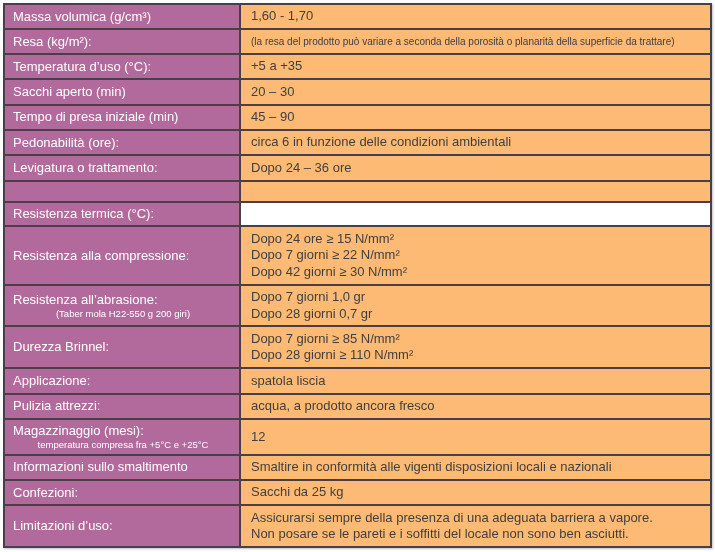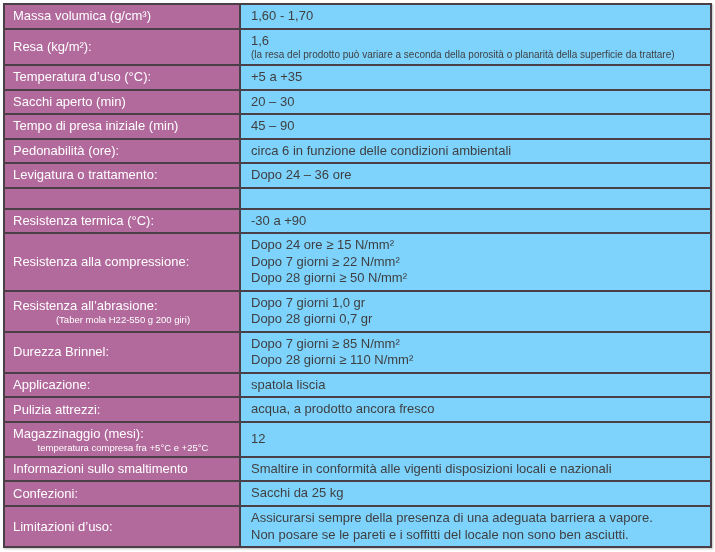--- a/index.html
+++ b/index.html
@@ -38,21 +38,21 @@
     background:var(--pink,#b26a9d);
     border-right:2px solid var(--border,#4a3f46);
     padding:2px 6px 2px 8px;
     display:flex;
     flex-direction:column;
     justify-content:center;
   }
   .cell-value{
     box-sizing:border-box;
     flex:1 1 auto;
-    background:#7dd3fc;
+    background:#fdba74;
     padding:2px 8px 2px 10px;
     display:flex;
     flex-direction:column;
     justify-content:center;
   }
   .label-text{
     color:var(--labelText,#ffffff);
     font-size:13px;
     line-height:16px;
   }
@@ -84,21 +84,20 @@
         </div>
         <div class="cell-value">
           <div class="value-line">1,60 - 1,70</div>
         </div>
       </div>
       <div class="row">
         <div class="cell-label">
           <div class="label-text">Resa (kg/m²):</div>
         </div>
         <div class="cell-value">
-          <div class="value-line">1,6</div>
           <div class="value-line small">(la resa del prodotto può variare a seconda della porosità o planarità della superficie da trattare)</div>
         </div>
       </div>
       <div class="row">
         <div class="cell-label">
           <div class="label-text">Temperatura d’uso (°C):</div>
         </div>
         <div class="cell-value">
           <div class="value-line">+5 a +35</div>
         </div>
@@ -136,32 +135,29 @@
         </div>
       </div>
       <div class="row empty">
         <div class="cell-label"></div>
         <div class="cell-value"></div>
       </div>
       <div class="row">
         <div class="cell-label">
           <div class="label-text">Resistenza termica (°C):</div>
         </div>
-        <div class="cell-value">
-          <div class="value-line">-30 a +90</div>
-        </div>
       </div>
       <div class="row">
         <div class="cell-label">
           <div class="label-text">Resistenza alla compressione:</div>
         </div>
         <div class="cell-value">
           <div class="value-line">Dopo 24 ore ≥ 15 N/mm²</div>
           <div class="value-line">Dopo 7 giorni ≥ 22 N/mm²</div>
-          <div class="value-line">Dopo 28 giorni ≥ 50 N/mm²</div>
+          <div class="value-line">Dopo 42 giorni ≥ 30 N/mm²</div>
         </div>
       </div>
       <div class="row">
         <div class="cell-label">
           <div class="label-text">Resistenza all’abrasione:</div>
           <div class="label-note">(Taber mola H22-550 g 200 giri)</div>
         </div>
         <div class="cell-value">
           <div class="value-line">Dopo 7 giorni 1,0 gr</div>
           <div class="value-line">Dopo 28 giorni 0,7 gr</div>

